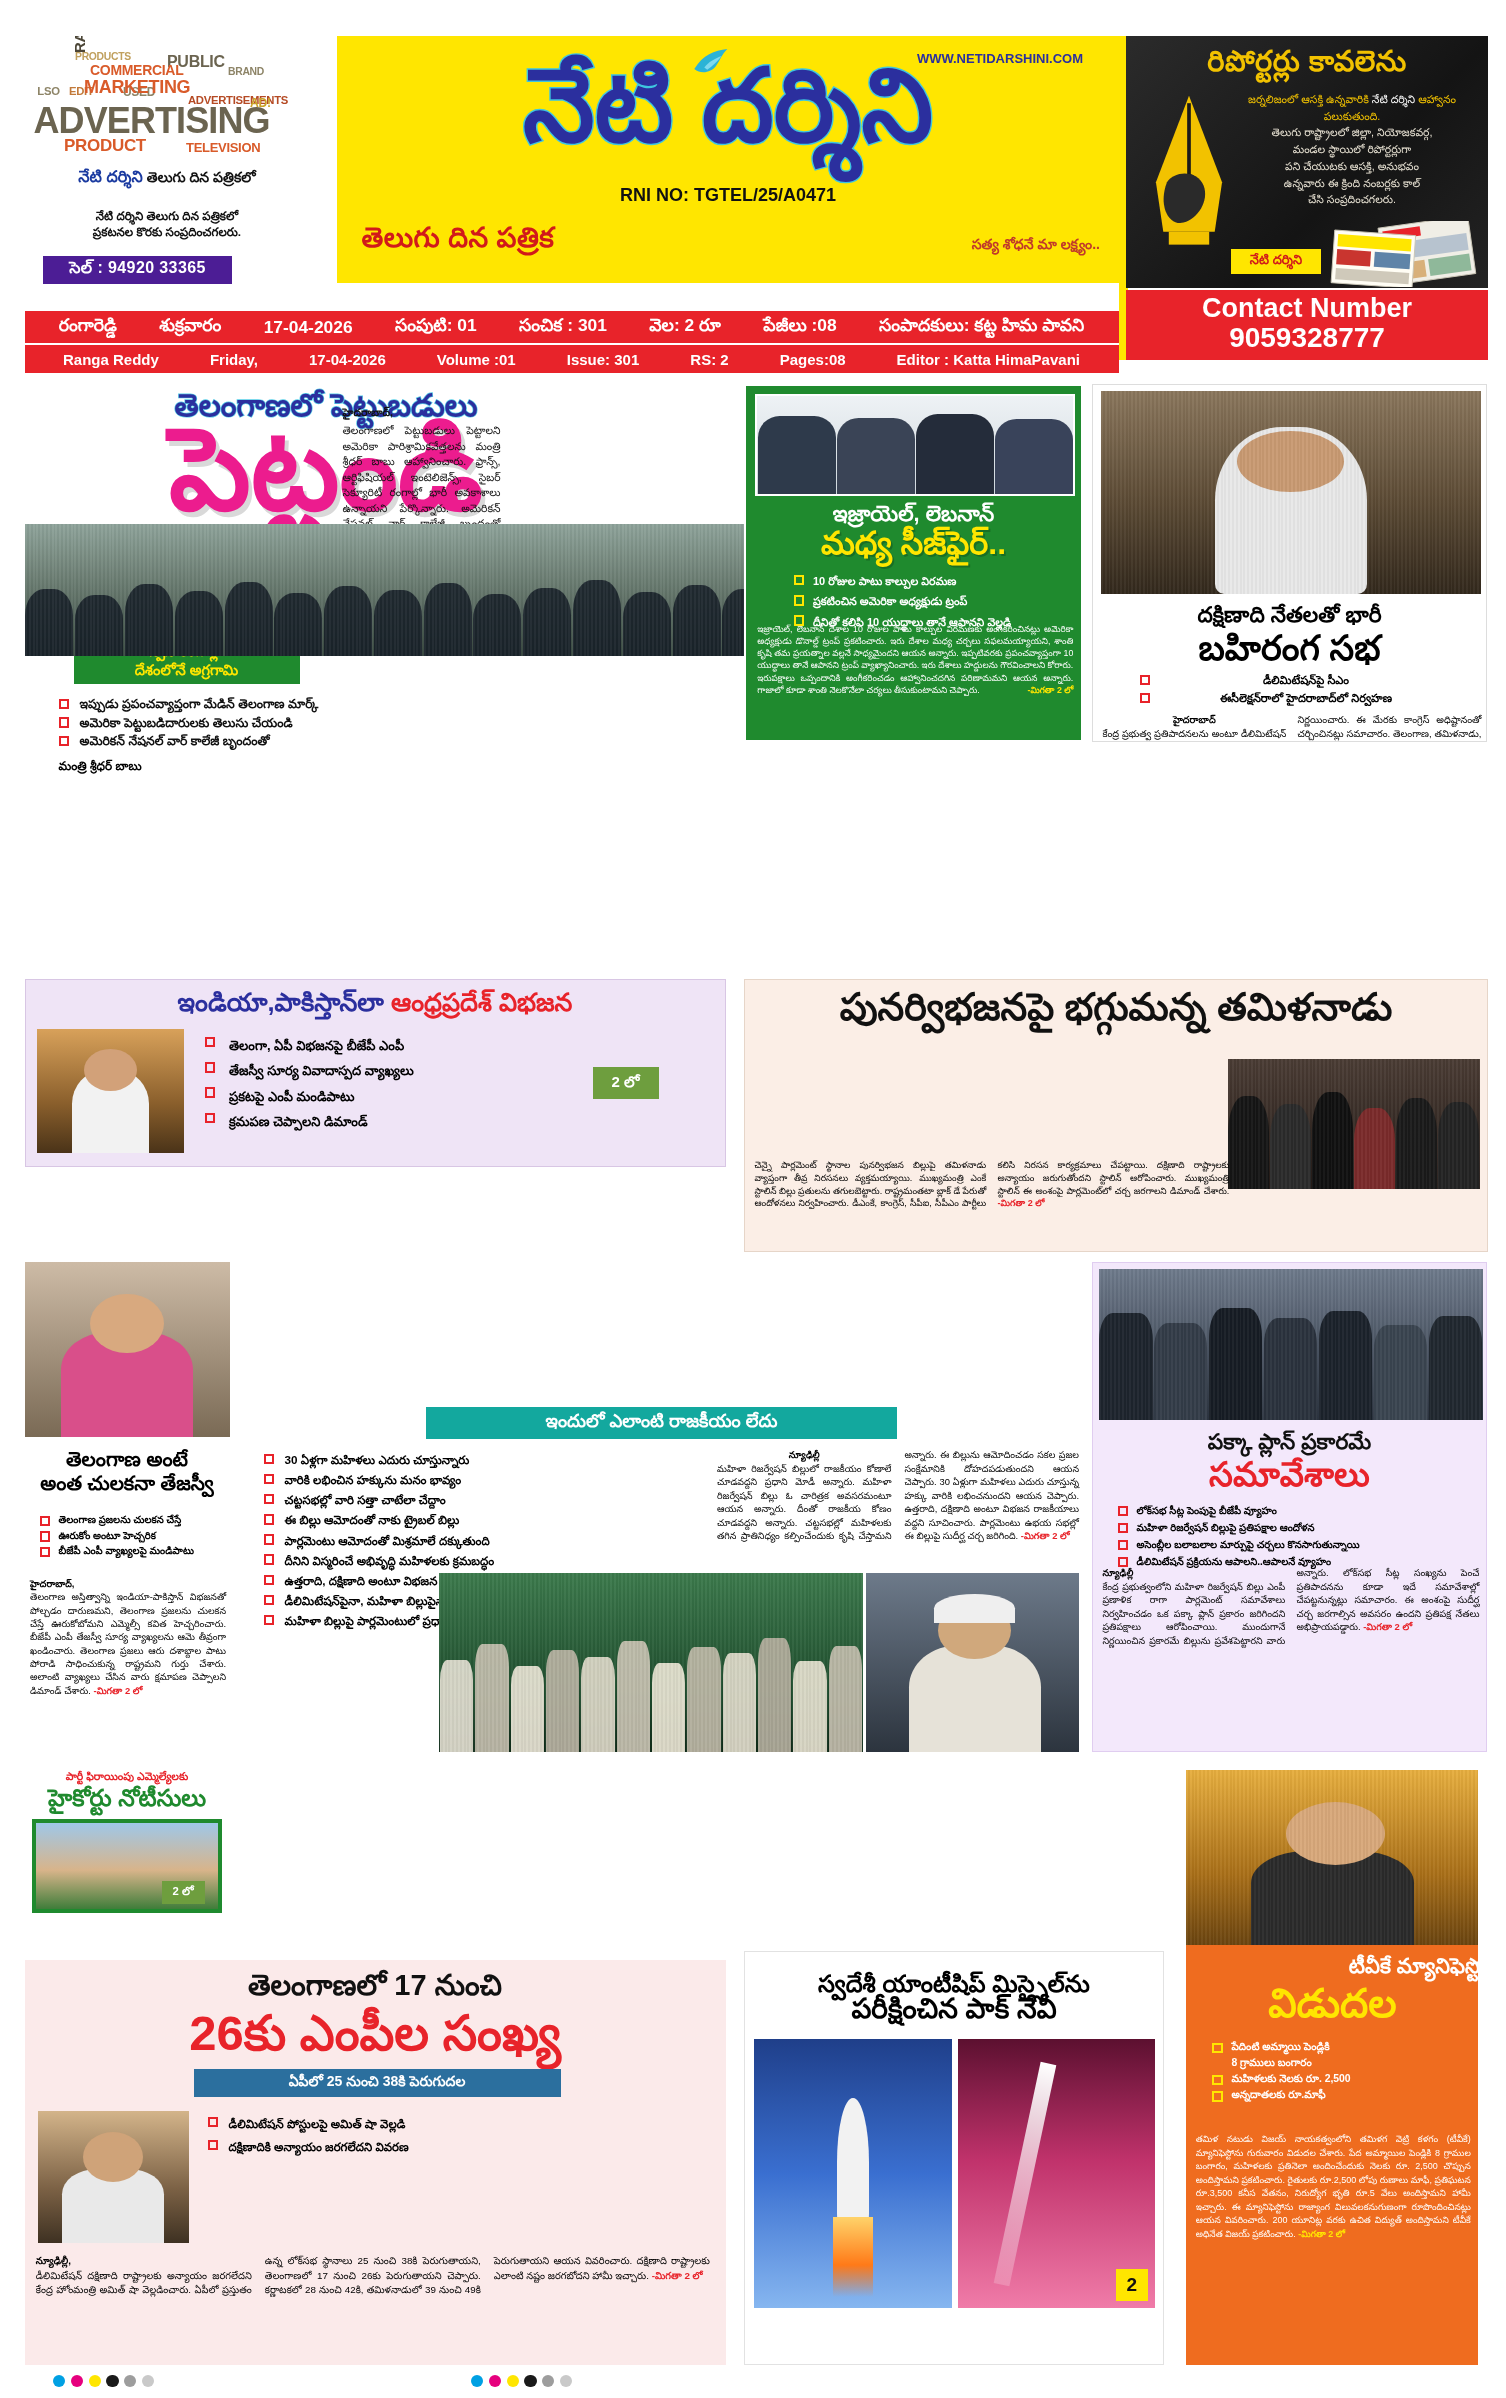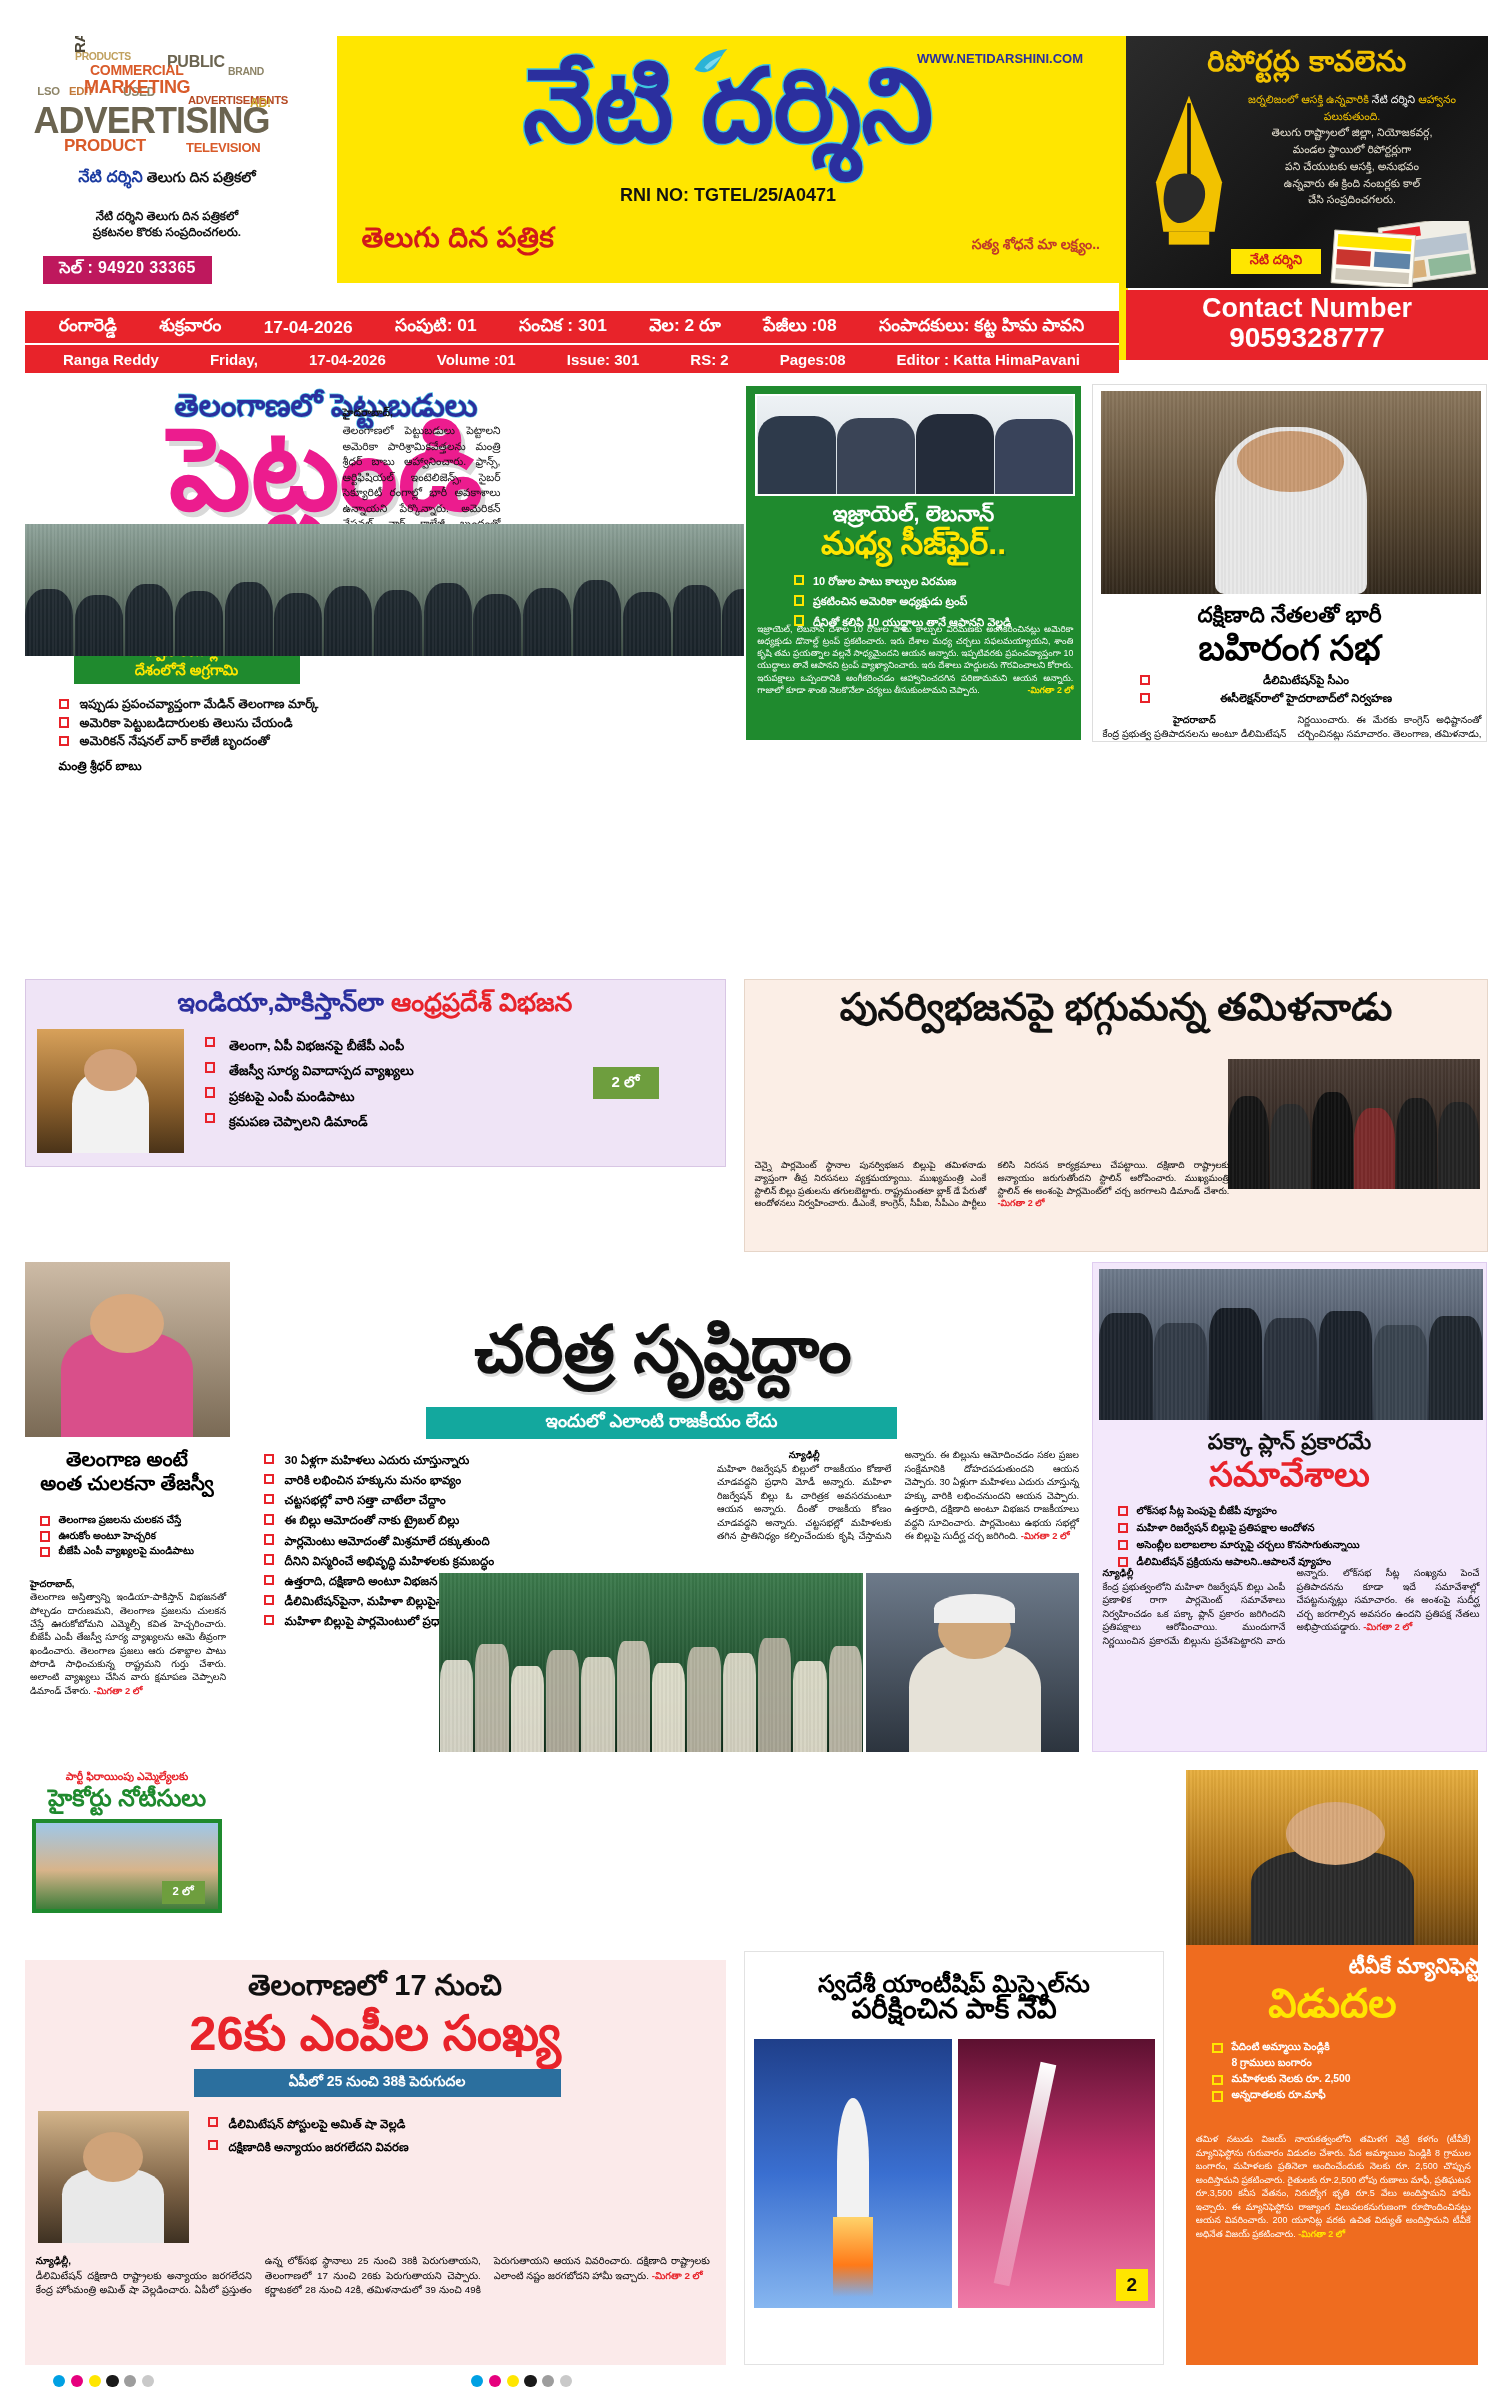--- a/index.html
+++ b/index.html
@@ -38,22 +38,22 @@
   .cw.ad3   { font-size: 12.2px; color: #c9a227; left: 224px; top: 60px; }
   .cw.ads   { font-size: 11.3px; color: #b54a24; left: 162px; top: 58px; }
   .cloud-tagline { position:absolute; left:0; top:132px; width: 282px; text-align: center; white-space:nowrap;}
   .cloud-tagline .t1 { color:#1a3aa0; font-size: 16px; font-weight: bold; }
   .cloud-tagline .t2 { color:#111; font-size: 14px; font-weight: bold; }
   .cloud-sub {
     position: absolute; left: 26px; top: 209px; width: 282px; text-align: center;
     font-size: 11.8px; color: #111; line-height: 1.35; font-weight: 600;
   }
   .cell-badge {
-    position: absolute; left: 43px; top: 256px; width: 169px; height: 28px;
-    background: #be185d; color: #fff; font-size: 16px; font-weight: bold;
+    position: absolute; left: 43px; top: 256px; width: 189px; height: 28px;
+    background: #4c1d95; color: #fff; font-size: 16px; font-weight: bold;
     display: flex; align-items: center; justify-content: center; letter-spacing: 0.4px;
   }
   .title-panel {
     position: absolute; left: 337px; top: 36px; width: 782px; height: 247px;
     background: #ffe600;
   }
   .np-title {
     position: absolute; left: 0; top: 19px; width: 782px; text-align: center;
     font-size: 102px; line-height: 1; font-weight: bold; color: #2b2f9e;
     -webkit-text-stroke: 2.8px #3ec6e0; paint-order: stroke fill;
@@ -603,21 +603,20 @@
       <li><span class="bsq"></span><span>బీజేపీ ఎంపీ వ్యాఖ్యలపై మండిపాటు</span></li>
     </ul>
     <div class="body">
       <span class="city">హైదరాబాద్,</span>
       <span>తెలంగాణ అస్తిత్వాన్ని ఇండియా-పాకిస్తాన్ విభజనతో పోల్చడం దారుణమని, తెలంగాణ ప్రజలను చులకన చేస్తే ఊరుకోబోమని ఎమ్మెల్సీ కవిత హెచ్చరించారు. బీజేపీ ఎంపీ తేజస్వీ సూర్య వ్యాఖ్యలను ఆమె తీవ్రంగా ఖండించారు. తెలంగాణ ప్రజలు ఆరు దశాబ్దాల పాటు పోరాడి సాధించుకున్న రాష్ట్రమని గుర్తు చేశారు. అలాంటి వ్యాఖ్యలు చేసిన వారు క్షమాపణ చెప్పాలని డిమాండ్ చేశారు.</span>
       <span class="more">-మిగతా 2 లో</span>
     </div>
   </div>
 
   <div class="mahila">
-    <div class="h">చరిత్ర సృష్టిద్దాం</div>
     <div class="sub">ఇందులో ఎలాంటి రాజకీయం లేదు</div>
     <ul class="bullets">
       <li><span class="bsq"></span><span>30 ఏళ్లగా మహిళలు ఎదురు చూస్తున్నారు</span></li>
       <li><span class="bsq"></span><span>వారికి లభించిన హక్కును మనం భావ్యం</span></li>
       <li><span class="bsq"></span><span>చట్టసభల్లో వారి సత్తా చాటేలా చేద్దాం</span></li>
       <li><span class="bsq"></span><span>ఈ బిల్లు ఆమోదంతో నాకు ట్రైబల్ బిల్లు</span></li>
       <li><span class="bsq"></span><span>పార్లమెంటు ఆమోదంతో మిశ్రమాలే దక్కుతుంది</span></li>
       <li><span class="bsq"></span><span>దీనిని విస్మరించే అభివృద్ధి మహిళలకు క్రమబద్ధం</span></li>
       <li><span class="bsq"></span><span>ఉత్తరాది, దక్షిణాది అంటూ విభజన తేవద్దు</span></li>
       <li><span class="bsq"></span><span>డీలిమిటేషన్‌పైనా, మహిళా బిల్లుపైనా చర్చ జరగాలి</span></li>

